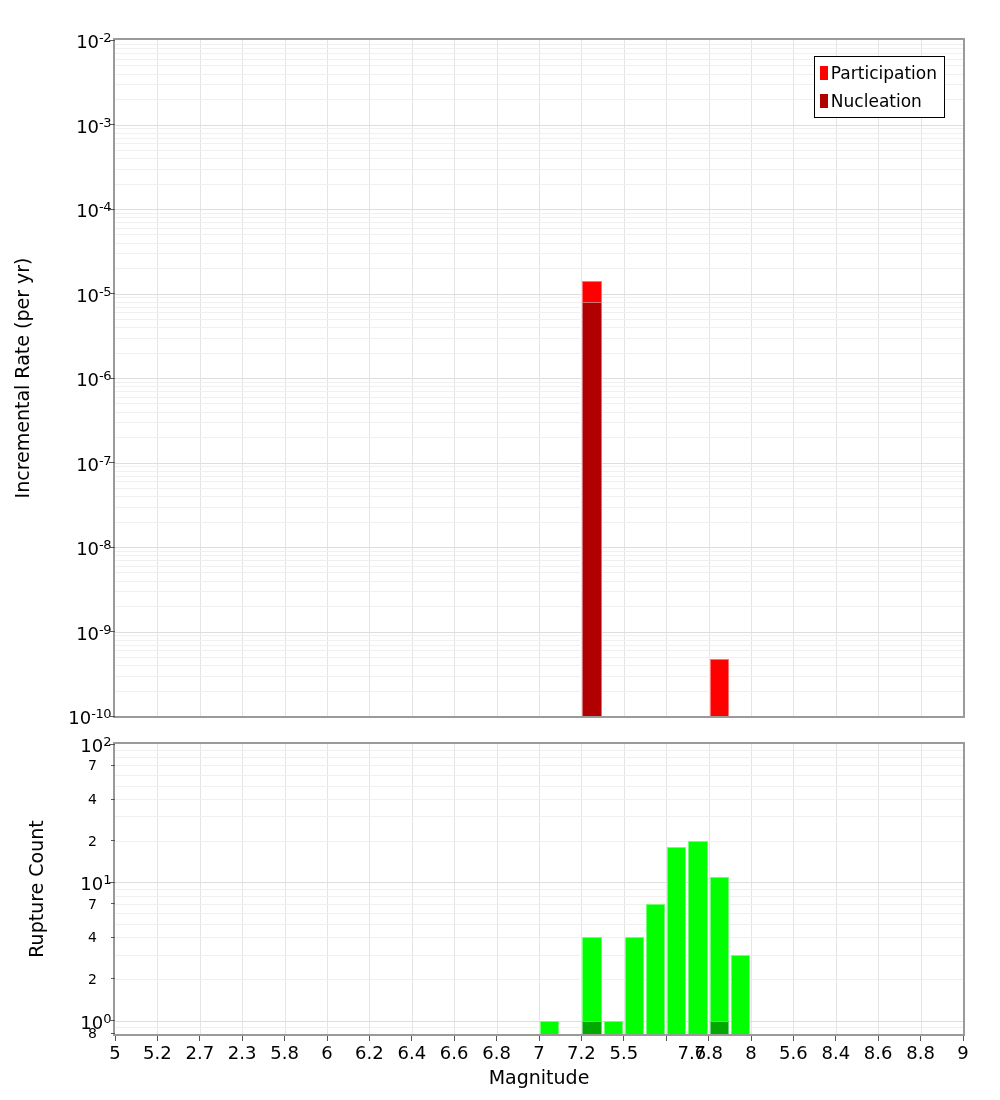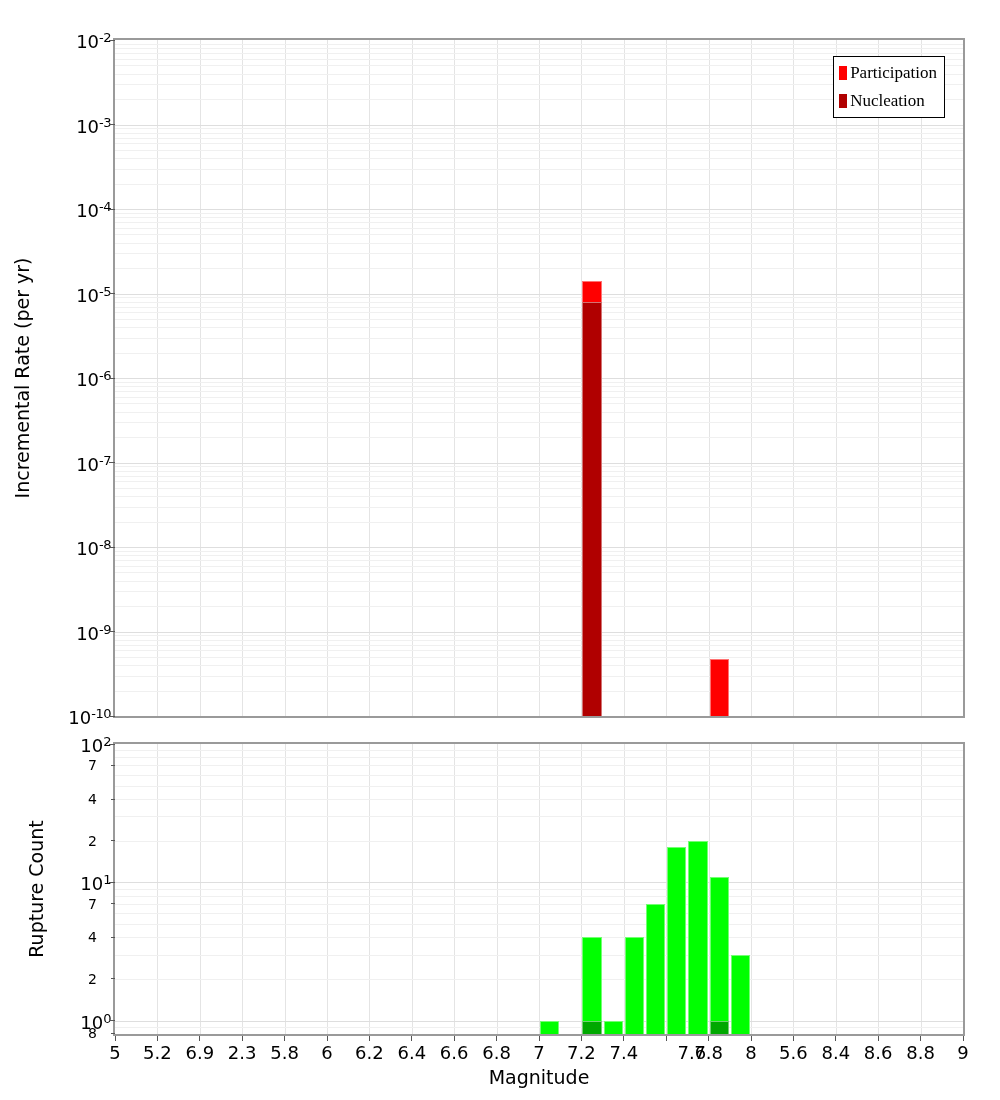--- a/index.html
+++ b/index.html
@@ -42,21 +42,21 @@
   .axis-label.horiz{transform:translateX(-50%);}
 </style>
 </head>
 <body>
 
 <div id="fig">
 
 
   <div class="axis-label vert" style="left:22px;top:378px;">Incremental Rate (per yr)</div>
   <div id="plot-rate" class="panel-plot" style="left:113px;top:38px;width:848px;height:676px;">
-    <div class="legend" style="top:16px;right:18px;font-family:Liberation Serif, serif;">
+    <div class="legend" style="top:16px;right:18px;">
       <div class="legend-item">
         <span class="legend-marker" style="background: rgb(255, 0, 0);"></span>
         <span>Participation</span>
       </div>
       <div class="legend-item">
         <span class="legend-marker" style="background: rgb(176, 0, 0);"></span>
         <span>Nucleation</span>
       </div>
     </div>
   <div class="vgrid" style="left: 42.4px; height: 676px;"></div>
@@ -244,41 +244,41 @@
     <div class="tickmark" style="left: 111px; top: 936.833px; width: 4px; height: 1px;"></div>
     <div class="ytick-minor-label" style="right: 903px; top: 978.965px;">2</div>
     <div class="tickmark" style="left: 111px; top: 978.465px; width: 4px; height: 1px;"></div>
     <div class="ytick-minor-label" style="right: 903px; top: 1033px;">8</div>
     <div class="tickmark" style="left: 111px; top: 1032.5px; width: 4px; height: 1px;"></div>
     <div class="tickmark" style="left: 114.5px; top: 1036px; width: 1px; height: 5px;"></div>
     <div class="xtick-label" style="left: 75px;">5</div>
     <div class="tickmark" style="left: 156.9px; top: 1036px; width: 1px; height: 5px;"></div>
     <div class="xtick-label" style="left: 117.4px;">5.2</div>
     <div class="tickmark" style="left: 199.3px; top: 1036px; width: 1px; height: 5px;"></div>
-    <div class="xtick-label" style="left: 159.8px;">6.9</div>
+    <div class="xtick-label" style="left: 159.8px;">2.7</div>
     <div class="tickmark" style="left: 241.7px; top: 1036px; width: 1px; height: 5px;"></div>
     <div class="xtick-label" style="left: 202.2px;">2.3</div>
     <div class="tickmark" style="left: 284.1px; top: 1036px; width: 1px; height: 5px;"></div>
     <div class="xtick-label" style="left: 244.6px;">5.8</div>
     <div class="tickmark" style="left: 326.5px; top: 1036px; width: 1px; height: 5px;"></div>
     <div class="xtick-label" style="left: 287px;">6</div>
     <div class="tickmark" style="left: 368.9px; top: 1036px; width: 1px; height: 5px;"></div>
     <div class="xtick-label" style="left: 329.4px;">6.2</div>
     <div class="tickmark" style="left: 411.3px; top: 1036px; width: 1px; height: 5px;"></div>
     <div class="xtick-label" style="left: 371.8px;">6.4</div>
     <div class="tickmark" style="left: 453.7px; top: 1036px; width: 1px; height: 5px;"></div>
     <div class="xtick-label" style="left: 414.2px;">6.6</div>
     <div class="tickmark" style="left: 496.1px; top: 1036px; width: 1px; height: 5px;"></div>
     <div class="xtick-label" style="left: 456.6px;">6.8</div>
     <div class="tickmark" style="left: 538.5px; top: 1036px; width: 1px; height: 5px;"></div>
     <div class="xtick-label" style="left: 499px;">7</div>
     <div class="tickmark" style="left: 580.9px; top: 1036px; width: 1px; height: 5px;"></div>
     <div class="xtick-label" style="left: 541.4px;">7.2</div>
     <div class="tickmark" style="left: 623.3px; top: 1036px; width: 1px; height: 5px;"></div>
-    <div class="xtick-label" style="left: 583.8px;">7.4</div>
+    <div class="xtick-label" style="left: 583.8px;">5.5</div>
     <div class="tickmark" style="left: 665.7px; top: 1036px; width: 1px; height: 5px;"></div>
     <div class="xtick-label" style="left: 626.2px; text-align: right;">7.6</div>
     <div class="tickmark" style="left: 708.1px; top: 1036px; width: 1px; height: 5px;"></div>
     <div class="xtick-label" style="left: 668.6px;">7.8</div>
     <div class="tickmark" style="left: 750.5px; top: 1036px; width: 1px; height: 5px;"></div>
     <div class="xtick-label" style="left: 711px;">8</div>
     <div class="tickmark" style="left: 792.9px; top: 1036px; width: 1px; height: 5px;"></div>
     <div class="xtick-label" style="left: 753.4px;">5.6</div>
     <div class="tickmark" style="left: 835.3px; top: 1036px; width: 1px; height: 5px;"></div>
     <div class="xtick-label" style="left: 795.8px;">8.4</div>

